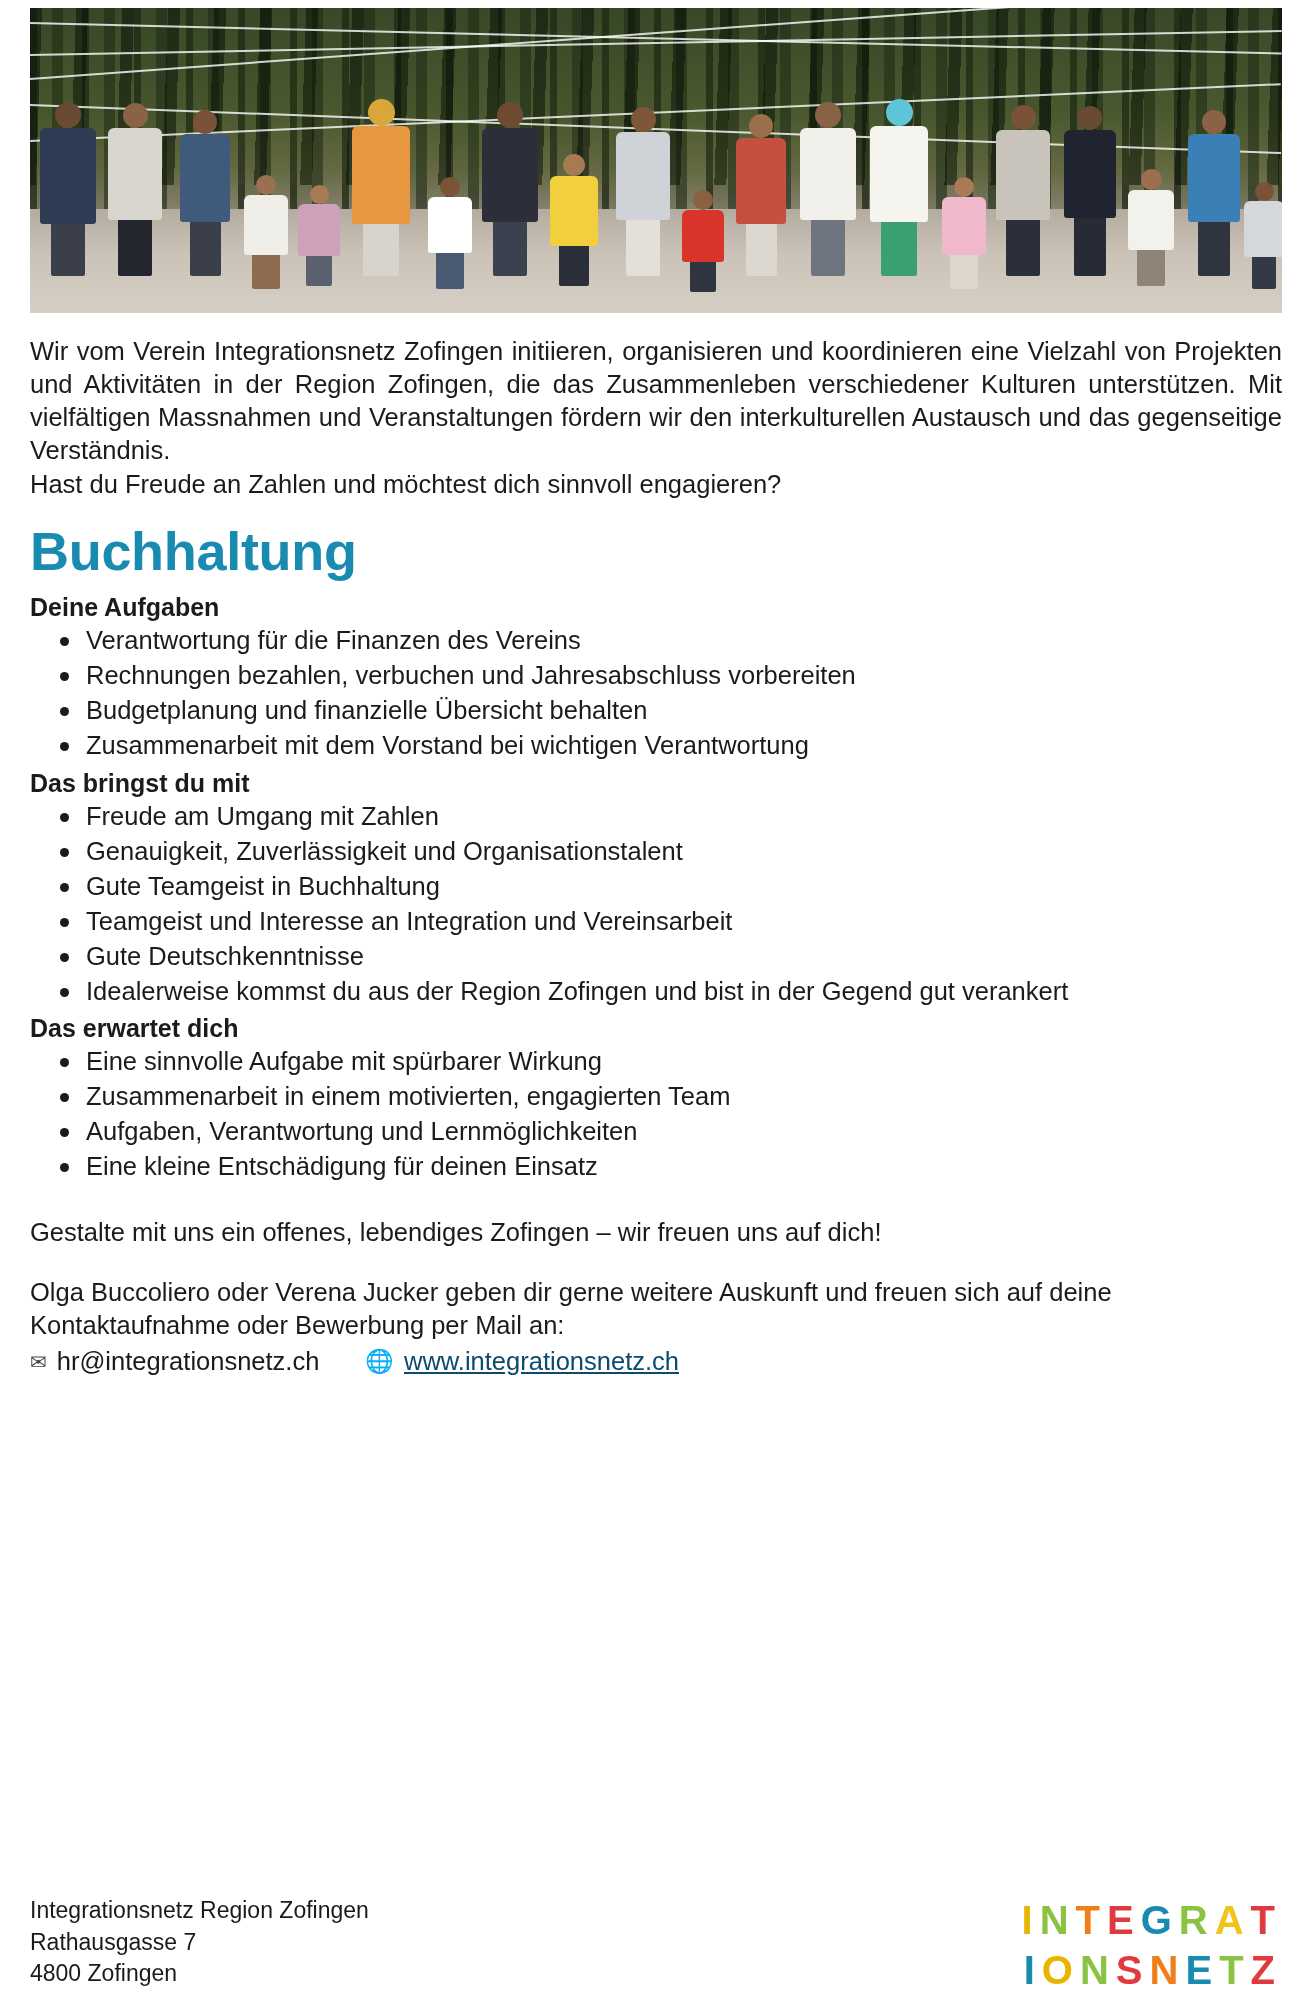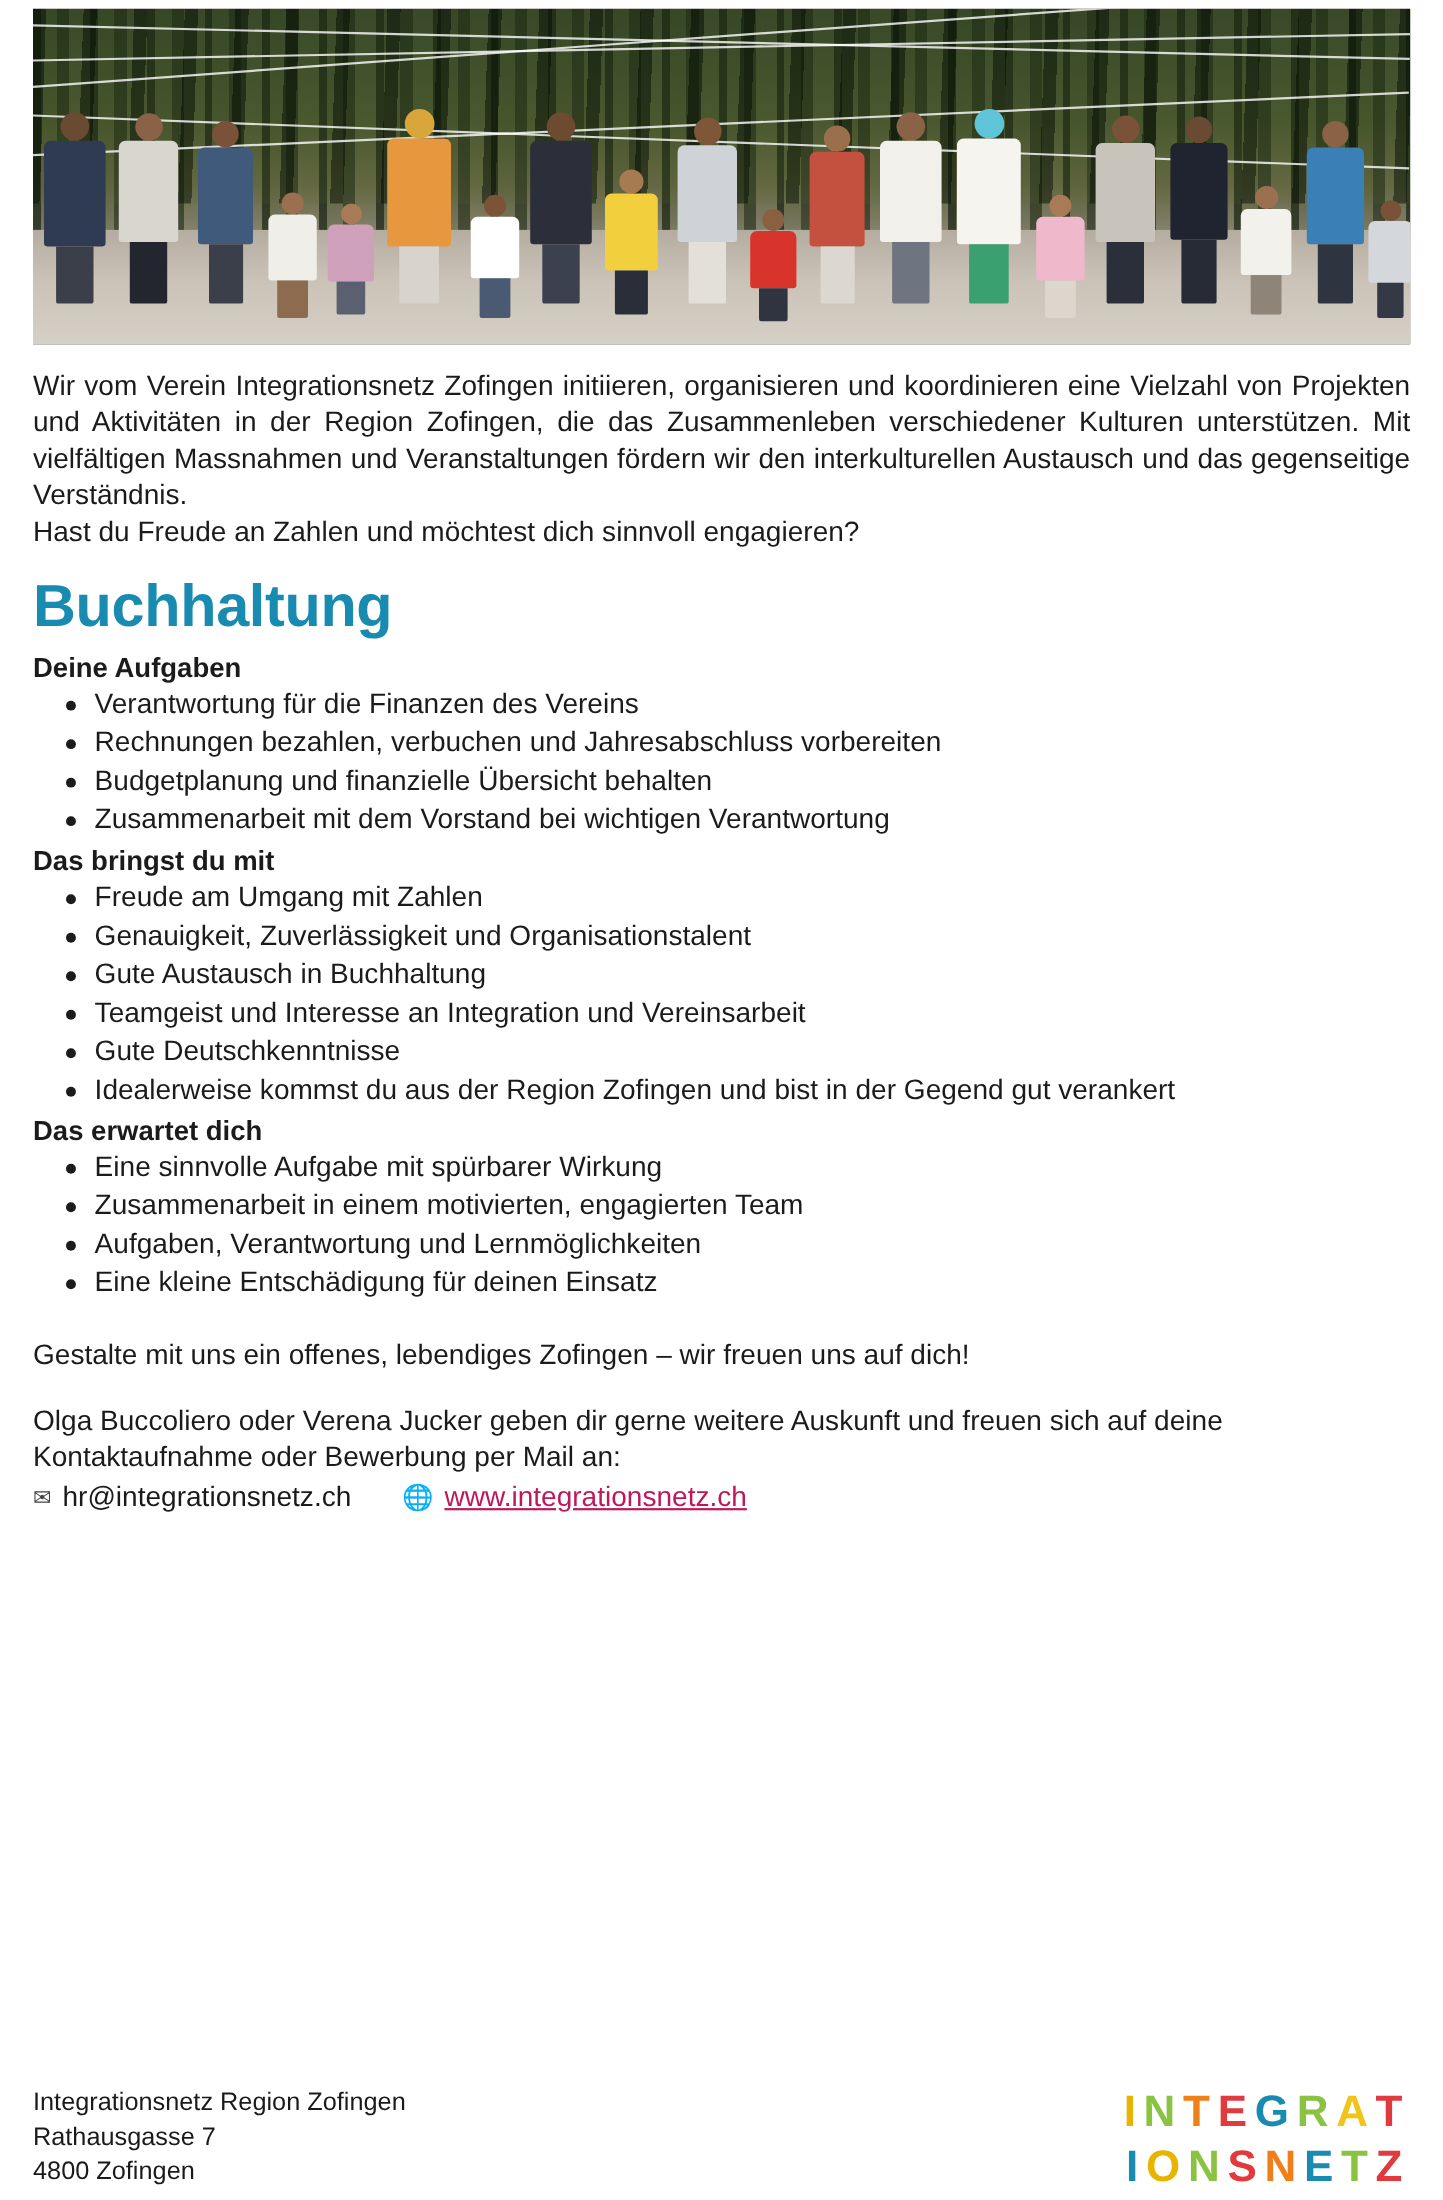--- a/index.html
+++ b/index.html
@@ -185,21 +185,21 @@
     color: #444;
     line-height: 1;
   }
   .contact-line .globe-icon {
     font-size: 23px;
     color: #1a8bb0;
     line-height: 1;
     margin-left: 36px;
   }
   a.weblink {
-    color: #be185d;
+    color: #0c4a6e;
     text-decoration: underline;
   }
 
   
   .footer {
     position: absolute;
     left: 30px;
     bottom: 18px;
     width: 1252px;
     display: flex;
@@ -352,21 +352,21 @@
     <li>Verantwortung für die Finanzen des Vereins</li>
     <li>Rechnungen bezahlen, verbuchen und Jahresabschluss vorbereiten</li>
     <li>Budgetplanung und finanzielle Übersicht behalten</li>
     <li>Zusammenarbeit mit dem Vorstand bei wichtigen Verantwortung</li>
   </ul>
 
   <h2 class="section">Das bringst du mit</h2>
   <ul class="bullets">
     <li>Freude am Umgang mit Zahlen</li>
     <li>Genauigkeit, Zuverlässigkeit und Organisationstalent</li>
-    <li>Gute Austausch in Buchhaltung</li>
+    <li>Gute Teamgeist in Buchhaltung</li>
     <li>Teamgeist und Interesse an Integration und Vereinsarbeit</li>
     <li>Gute Deutschkenntnisse</li>
     <li>Idealerweise kommst du aus der Region Zofingen und bist in der Gegend gut verankert</li>
   </ul>
 
   <h2 class="section">Das erwartet dich</h2>
   <ul class="bullets">
     <li>Eine sinnvolle Aufgabe mit spürbarer Wirkung</li>
     <li>Zusammenarbeit in einem motivierten, engagierten Team</li>
     <li>Aufgaben, Verantwortung und Lernmöglichkeiten</li>

